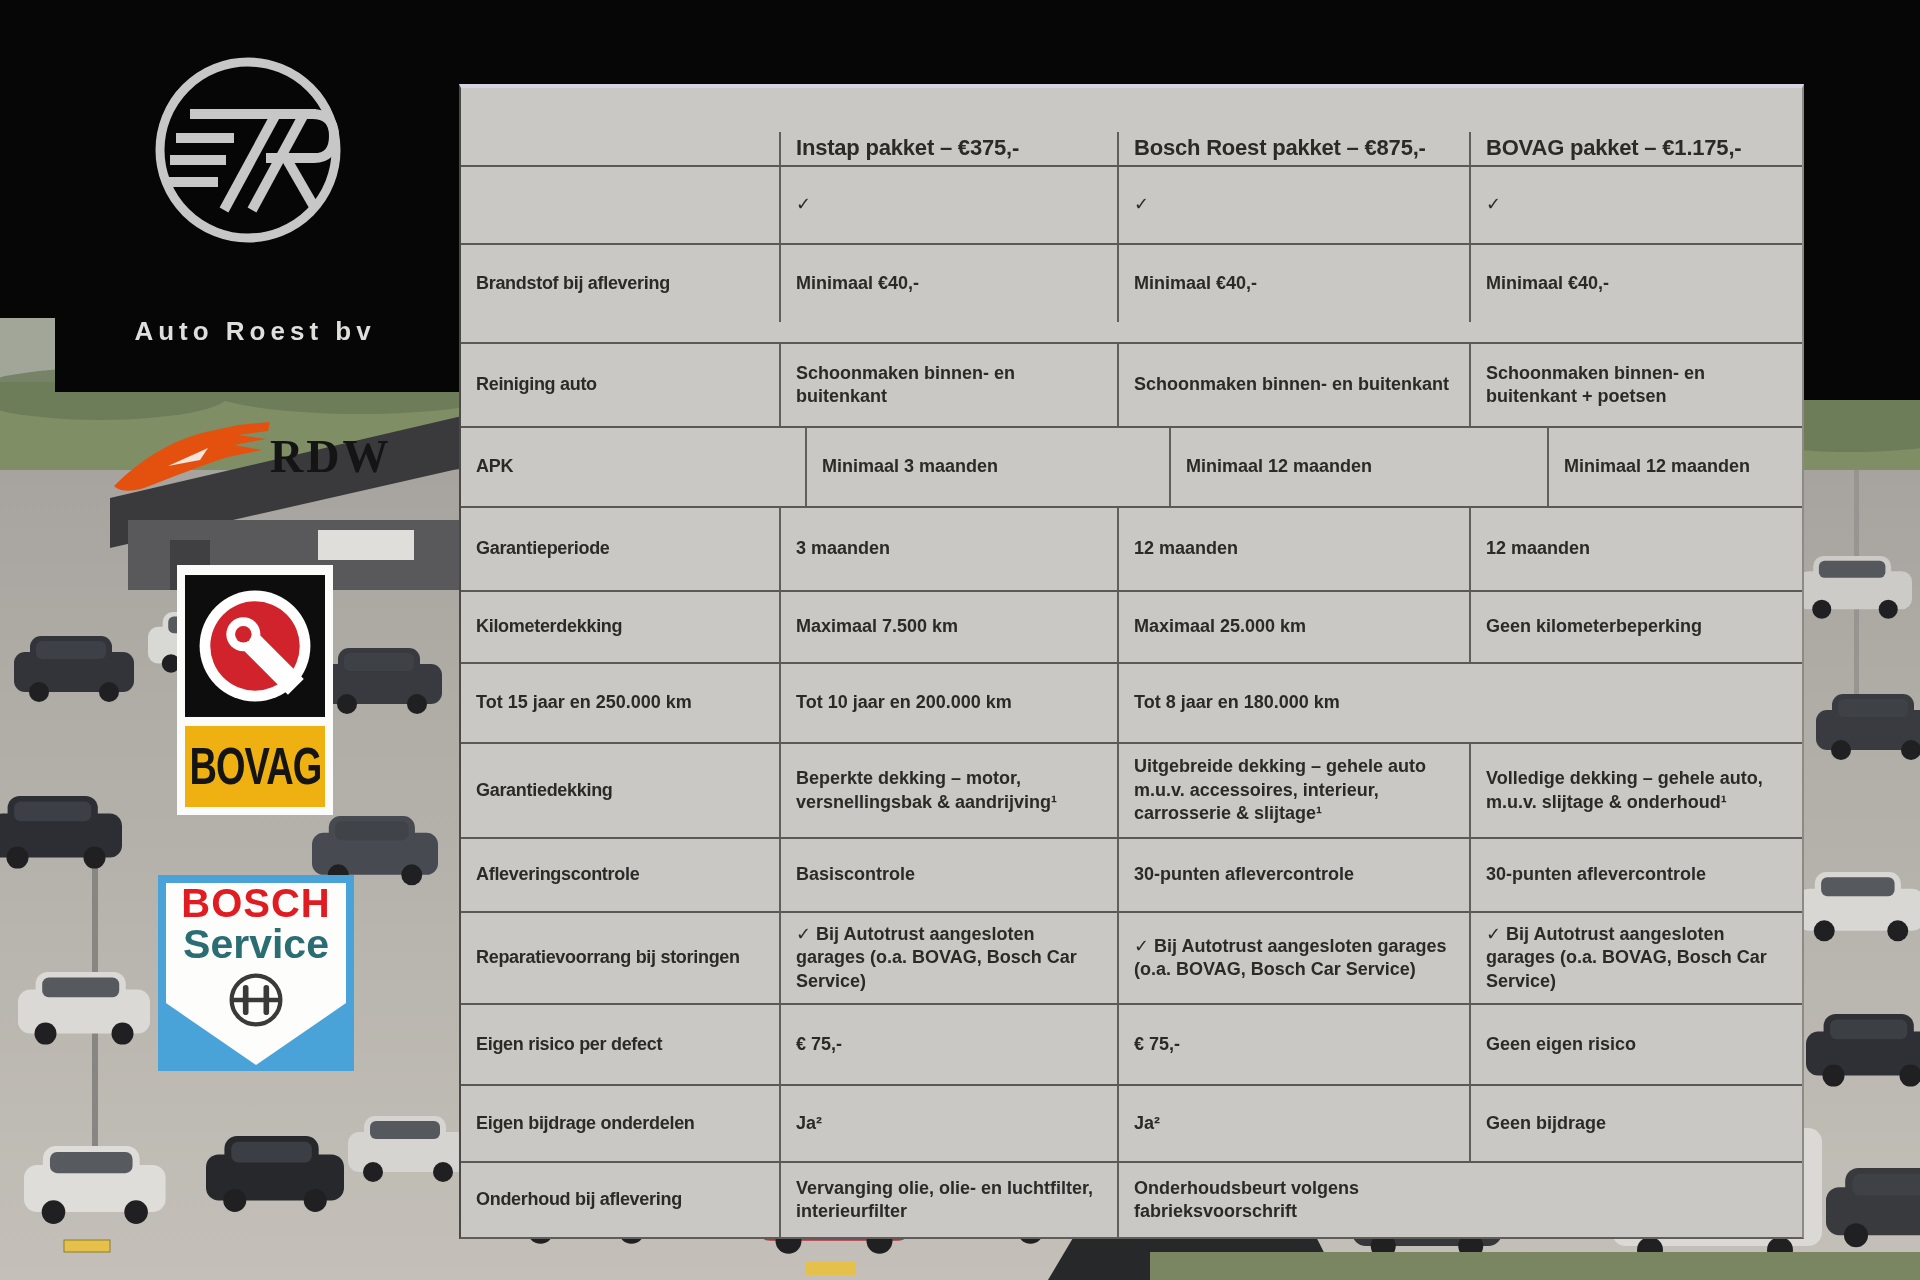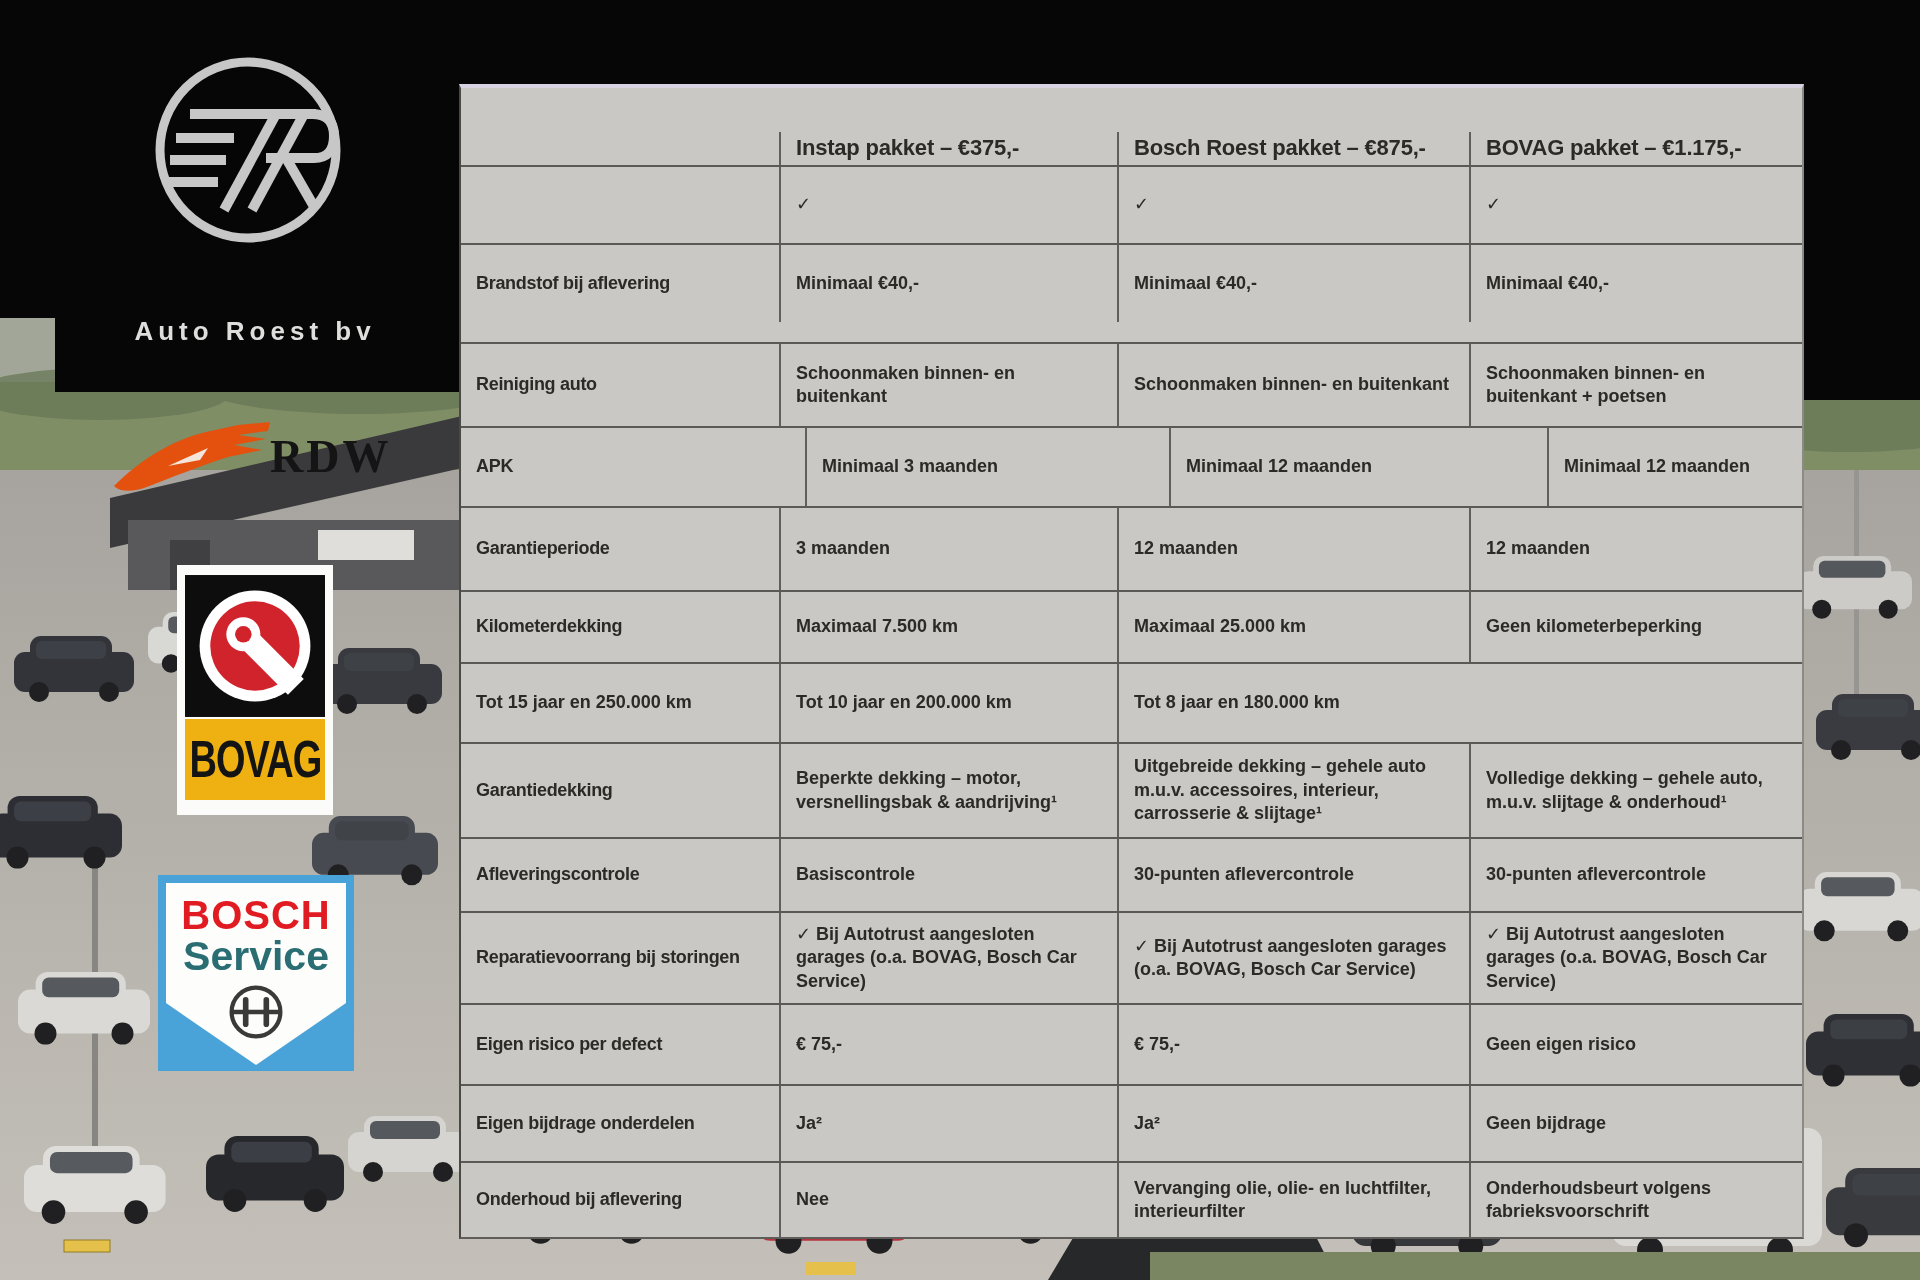--- a/index.html
+++ b/index.html
@@ -39,34 +39,34 @@
   .rdw-text{
     position:absolute;left:160px;top:14px;
     font-family:"Liberation Serif","DejaVu Serif",serif;font-weight:bold;
     font-size:46px;color:#141414;letter-spacing:3px;
   }
   
   .bovag{position:absolute;left:177px;top:565px;width:156px;height:250px;background:#fbfbf9;z-index:3;
     box-sizing:border-box;padding:8px;display:flex;flex-direction:column;}
   .bovag-emblem{width:140px;height:146px;}
   .bovag-yellow-box{
-    width:140px;height:81px;background:var(--bovag-yellow,#eeb111);
+    margin-top:7px;width:140px;height:81px;background:var(--bovag-yellow,#eeb111);
     display:flex;align-items:center;justify-content:center;
   }
   .bovag-word{
     font-weight:bold;font-size:40px;color:#141414;letter-spacing:-1px;
     transform:scale(0.95,1.3);
   }
   
   .bosch{position:absolute;left:158px;top:875px;width:196px;height:196px;z-index:3;
     background:var(--bosch-blue,#4aa3d8);}
   .bosch-inner{
     position:absolute;left:8px;top:8px;right:8px;bottom:6px;background:#fdfdfb;
     clip-path:polygon(0 0,100% 0,100% 66%,50% 100%,0 66%);
-    display:flex;flex-direction:column;align-items:center;padding-top:12px;box-sizing:border-box;
+    display:flex;flex-direction:column;align-items:center;box-sizing:border-box;
   }
   .bosch-name{font-weight:bold;font-size:40px;letter-spacing:1px;color:var(--bosch-red,#e11b22);line-height:1;}
   .bosch-service{font-weight:bold;font-size:41px;color:var(--bosch-teal,#2a6e74);line-height:1.05;}
   .bosch-armature{margin-top:4px;}
   
   .pkg-table{
     position:absolute;left:459px;top:84px;width:1341px;z-index:4;
     background:var(--table-bg,#c9c8c5);
     border-top:4px solid #d8d3e2;border-left:2px solid #4a4946;border-right:2px solid #8b8a86;
     border-bottom:2px solid #5e5d5a;
@@ -285,17 +285,16 @@
       <div class="t-cell">Geen eigen risico</div>
     </div>
     <div class="t-row" style="height: 75px;">
       <div class="t-cell label">Eigen bijdrage onderdelen</div>
       <div class="t-cell">Ja²</div>
       <div class="t-cell">Ja²</div>
       <div class="t-cell">Geen bijdrage</div>
     </div>
     <div class="t-row" style="height: 74px;">
       <div class="t-cell label">Onderhoud bij aflevering</div>
-      <div class="t-cell">Nee</div>
       <div class="t-cell">Vervanging olie, olie- en luchtfilter, interieurfilter</div>
       <div class="t-cell">Onderhoudsbeurt volgens fabrieksvoorschrift</div>
     </div>
   </div>
 
 </body></html>

